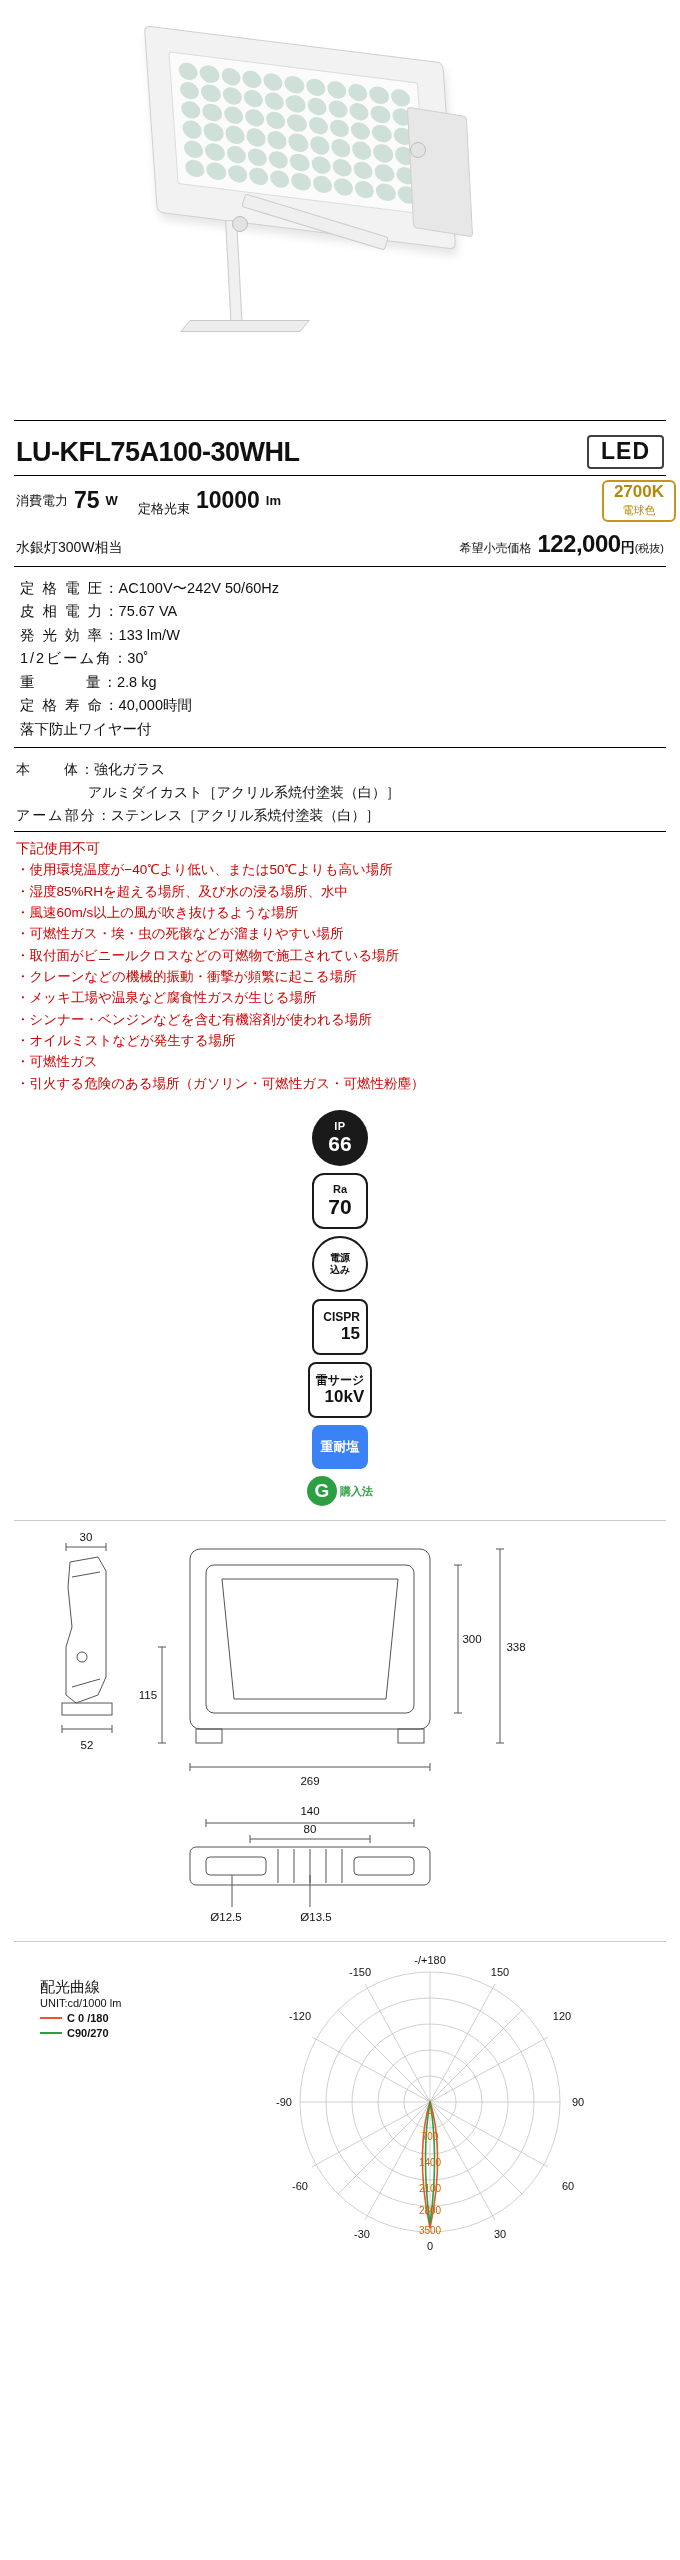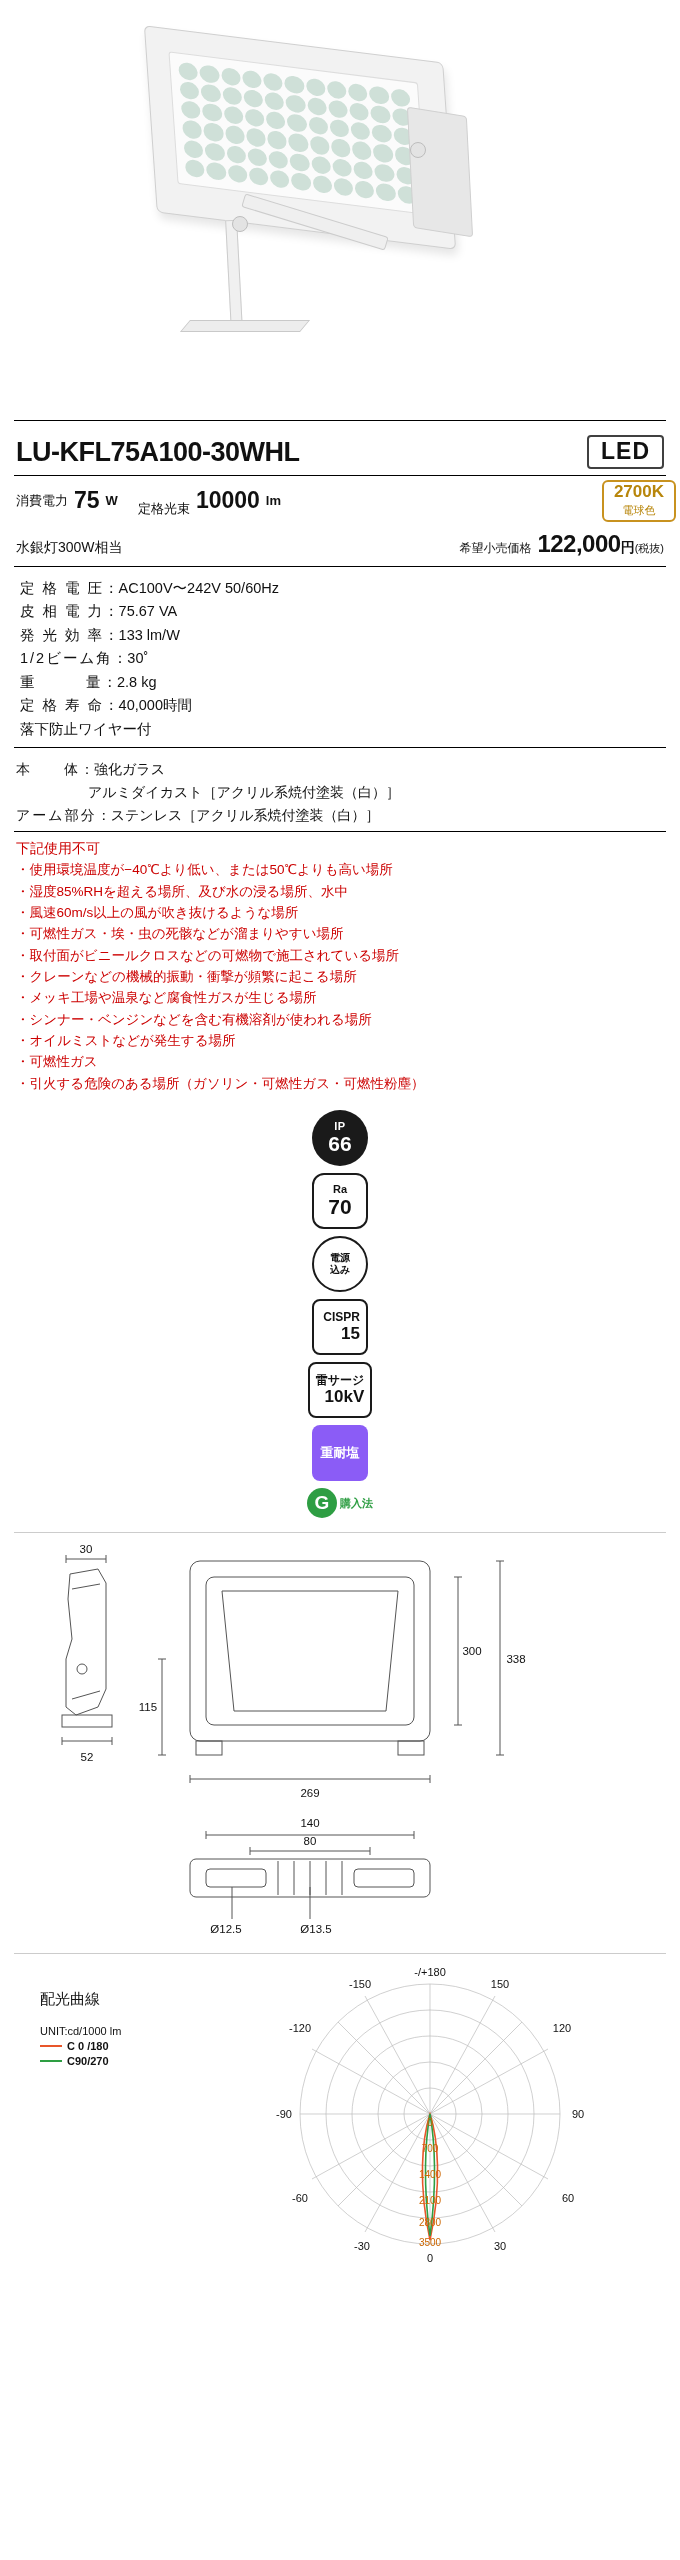--- a/index.html
+++ b/index.html
@@ -160,22 +160,22 @@
   }
   .badge-rect {
     min-width:56px; height:56px; border-radius:8px;
     border:2px solid #1a1a1a; color:#111;
     display:flex; flex-direction:column; align-items:flex-end; justify-content:center;
     line-height:1.12; padding:0 6px;
   }
   .badge-rect .t1 { font-size:12px; font-weight:bold; }
   .badge-rect .t2 { font-size:17px; font-weight:bold; }
   .badge-red {
-    min-width:56px; height:56px; border-radius:8px;
-    background:#8b5cf6; color:#fff;
+    min-width:56px; height:44px; border-radius:8px;
+    background:#3b82f6; color:#fff;
     display:flex; align-items:center; justify-content:center;
     font-size:13px; font-weight:bold; text-align:center; line-height:1.2;
     padding:0 5px;
   }
   .badge-green {
     display:flex; align-items:center; gap:3px;
   }
   .g-circle {
     width:30px; height:30px; border-radius:50%;
     background:#2e9e43; color:#fff; font-size:19px; font-weight:bold;
@@ -448,21 +448,21 @@
         <text x="306" y="394">Ø13.5</text>
       </g>
     </svg>
   </div>
 
   <div class="sep"></div>
 
   <div class="photo-chart">
     <div style="position:absolute; left:40px; top:36px; width:200px;">
       <div class="chart-title">配光曲線</div>
-      <div class="chart-unit" style="margin-top:16px;">UNIT:cd/1000 lm</div>
+      <div class="chart-unit" style="">UNIT:cd/1000 lm</div>
       <div class="legend-line">
         <span class="legend-swatch" style="background:#e8562a;"></span>
         <span>C 0 /180</span>
       </div>
       <div class="legend-line">
         <span class="legend-swatch" style="background:#2e9e43;"></span>
         <span>C90/270</span>
       </div>
     </div>
 

